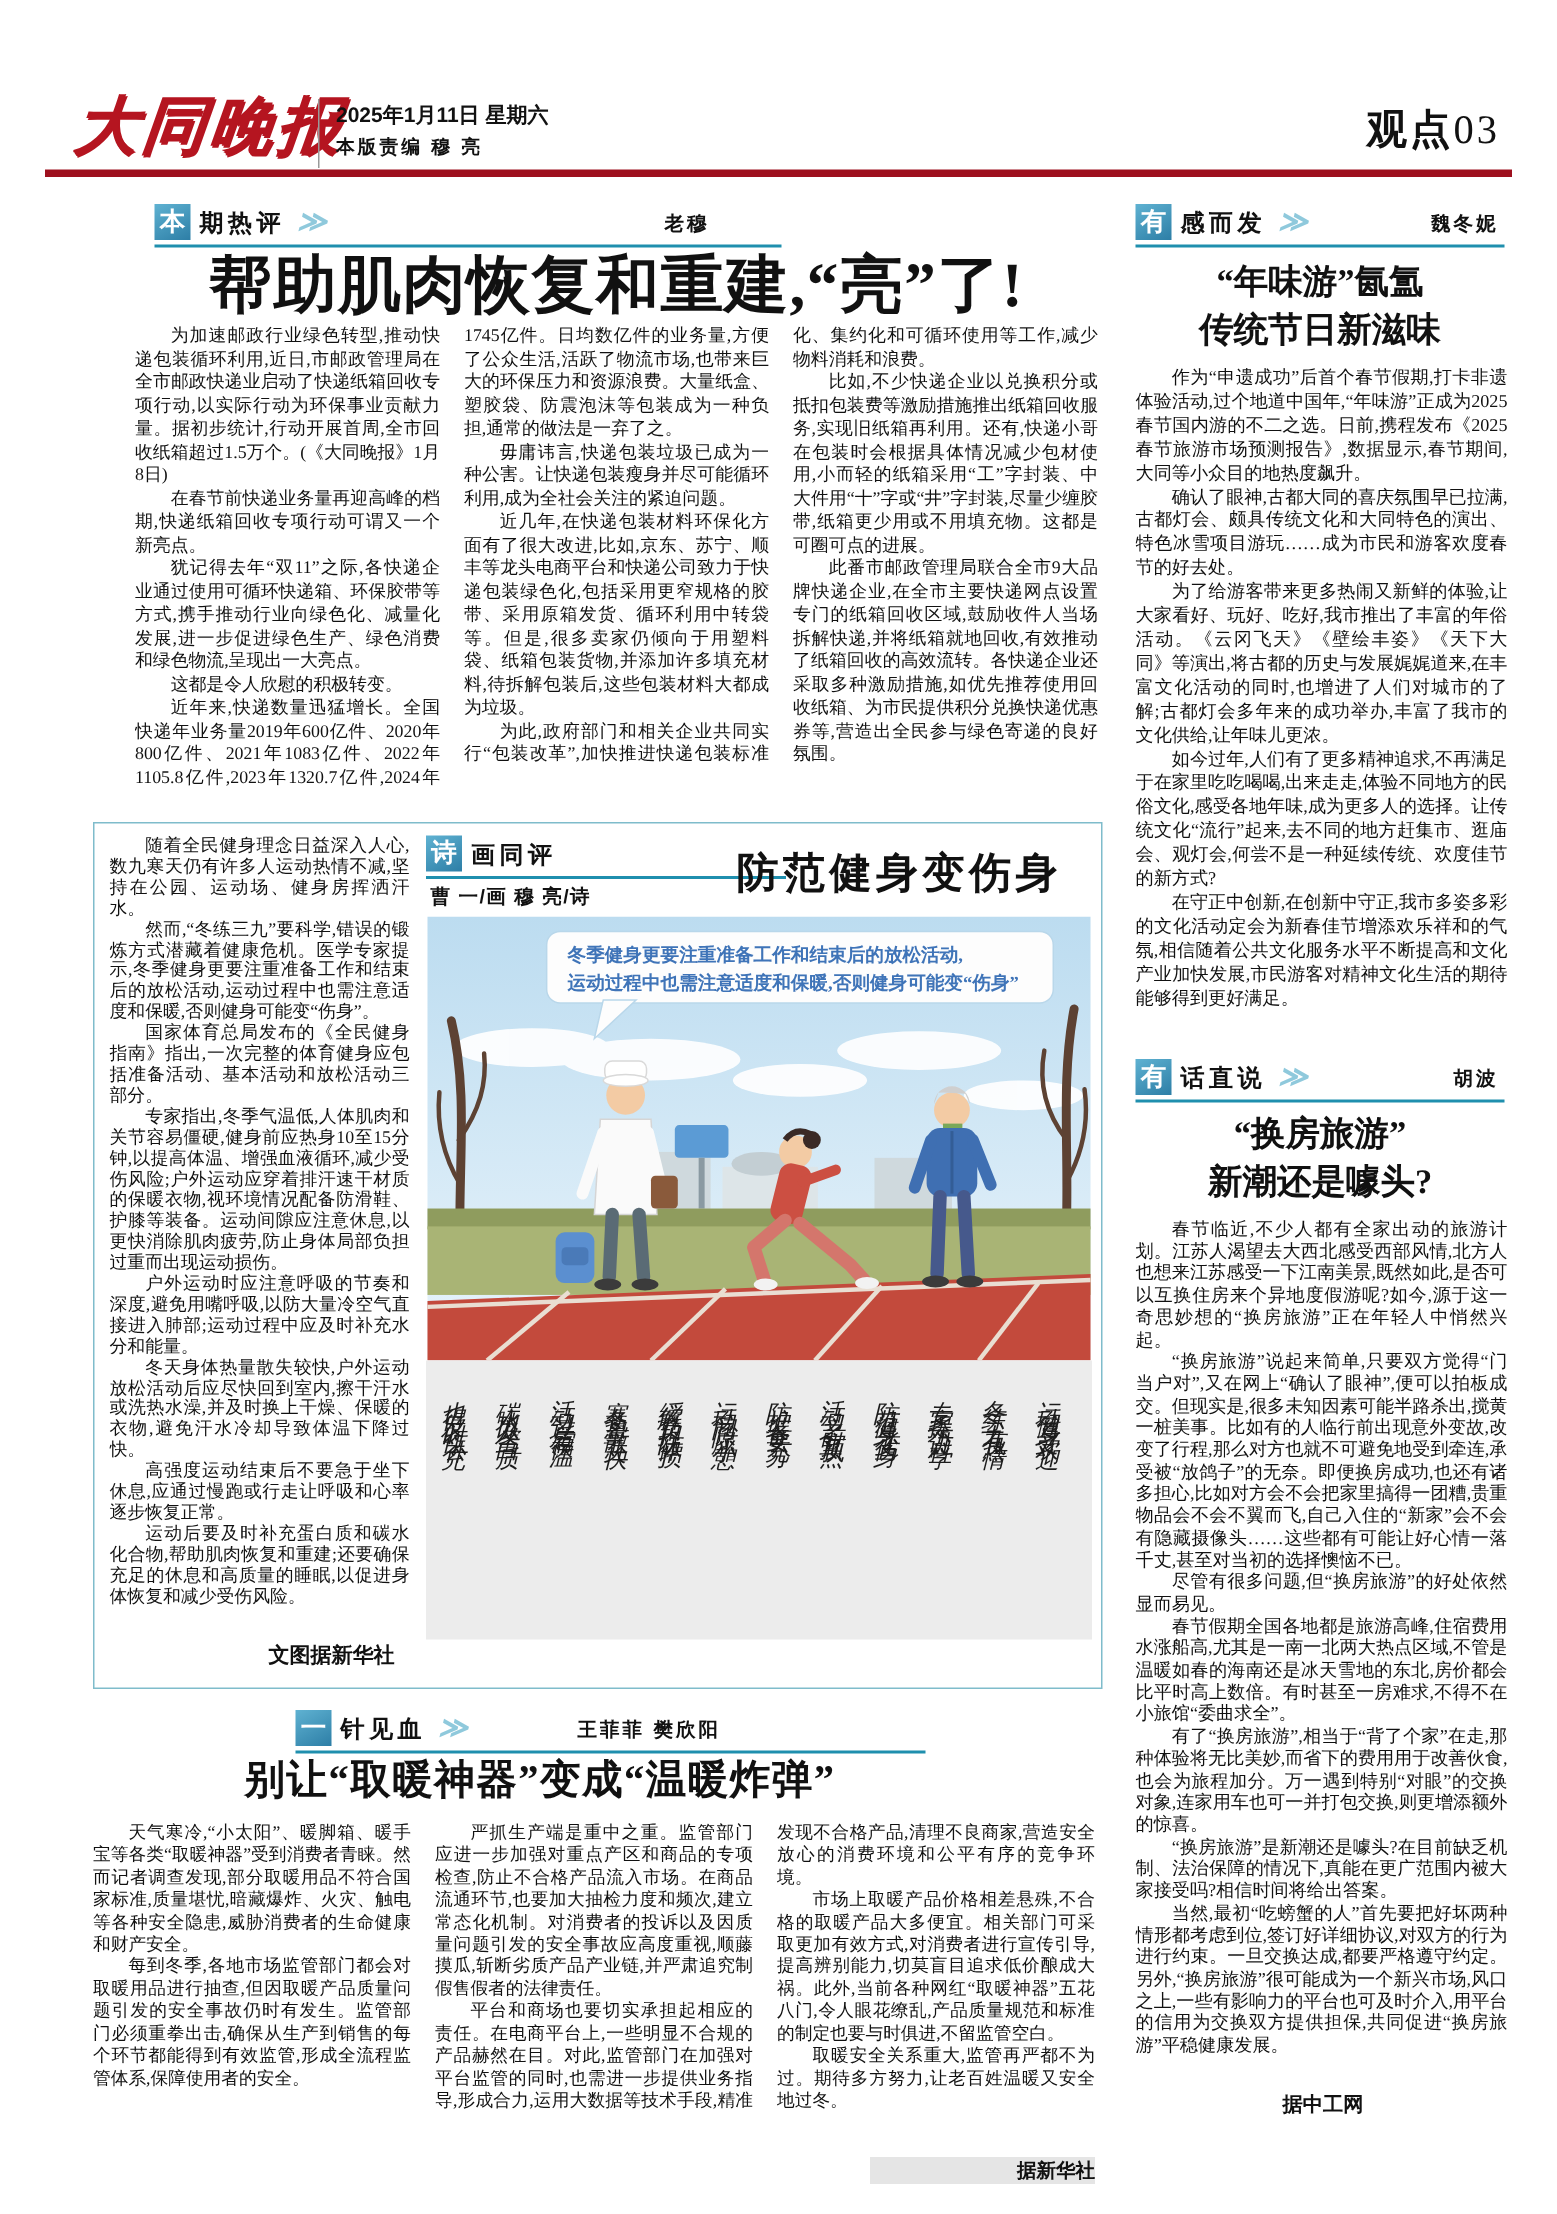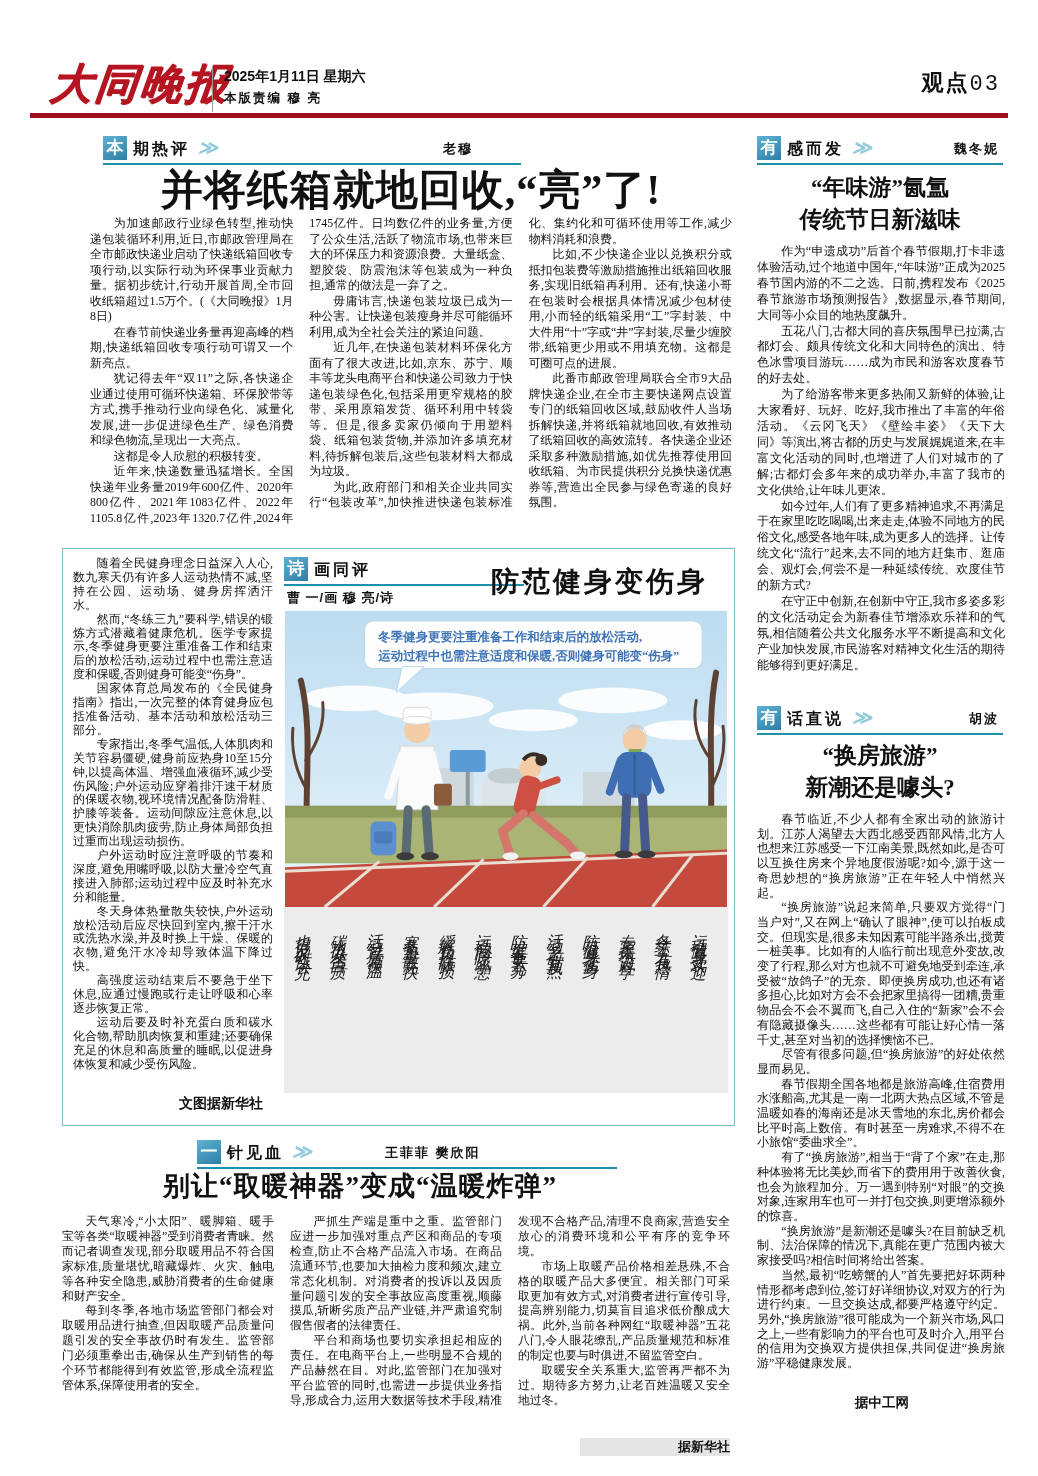--- a/index.html
+++ b/index.html
@@ -4,21 +4,21 @@
 <style>
   html,body{margin:0;padding:0;background:#e9e9e9;}
   #page{position:relative;width:1038px;height:1476px;background:#ffffff;margin:0 auto;overflow:hidden;
         font-family:"Liberation Serif","DejaVu Serif",serif;color:#111;}
   
   .masthead{position:absolute;left:50px;top:56px;font-size:42px;font-weight:bold;font-style:italic;
             color:#b51520;letter-spacing:3px;transform:skewX(-6deg);text-shadow:1px 1px 0 #b51520;}
   .head-divider{position:absolute;left:212px;top:66px;width:1px;height:46px;background:#9a9a9a;}
   .head-date{position:absolute;left:224px;top:68px;font-size:14px;font-weight:bold;font-family:"Liberation Sans",sans-serif;}
   .head-editor{position:absolute;left:224px;top:90px;font-size:12.5px;font-weight:bold;font-family:"Liberation Sans",sans-serif;letter-spacing:2px;}
-  .page-label{position:absolute;right:38px;top:68px;font-size:22px;font-family:Liberation Mono, monospace;letter-spacing:2px;}
+  .page-label{position:absolute;right:38px;top:68px;font-size:27px;font-family:Liberation Serif, serif;letter-spacing:2px;}
   .page-label b{font-weight:900;}
   .page-label span.num{font-weight:400;}
   .red-rule{position:absolute;left:30px;top:113px;width:978px;height:5px;background:#9e101e;}
   
   .sechead{position:absolute;height:27px;border-bottom:2px solid #1f8fae;font-family:"Liberation Sans",sans-serif;}
   .secbox{position:absolute;left:0;top:0;width:24px;height:24px;background:linear-gradient(150deg,#5fb2d2,#2d7ea6);
           color:#fff;font-size:17px;font-weight:bold;text-align:center;line-height:24px;}
   .seclabel{position:absolute;left:30px;top:3px;font-size:16px;font-weight:bold;letter-spacing:3px;}
   .chev{position:absolute;top:0px;font-size:19px;font-weight:bold;font-style:italic;color:#8fc9dc;letter-spacing:-3px;}
   .secby{position:absolute;top:4px;font-size:13px;font-weight:bold;letter-spacing:2px;}
@@ -51,21 +51,21 @@
   <div class="head-editor">本版责编 穆 亮</div>
   <div class="page-label"><b>观点</b><span class="num">03</span></div>
   <div class="red-rule"></div>
 
   <div class="sechead" style="left:103px;top:136px;width:418px;">
     <span class="secbox">本</span>
     <span class="seclabel">期热评</span>
     <span class="chev" style="left:95px;">≫</span>
     <span class="secby" style="left:340px;">老穆</span>
   </div>
-  <div class="headline-main">并将纸箱就地回收,“亮”了!</div>
+  <div class="headline-main">帮助肌肉恢复和重建,“亮”了!</div>
   <div class="bodytext cols3" style="left:90px;top:216px;width:642px;height:310px;font-size:11.9px;line-height:15.5px;">
     <p>为加速邮政行业绿色转型,推动快递包装循环利用,近日,市邮政管理局在全市邮政快递业启动了快递纸箱回收专项行动,以实际行动为环保事业贡献力量。据初步统计,行动开展首周,全市回收纸箱超过1.5万个。(《大同晚报》1月8日)</p>
     <p>在春节前快递业务量再迎高峰的档期,快递纸箱回收专项行动可谓又一个新亮点。</p>
     <p>犹记得去年“双11”之际,各快递企业通过使用可循环快递箱、环保胶带等方式,携手推动行业向绿色化、减量化发展,进一步促进绿色生产、绿色消费和绿色物流,呈现出一大亮点。</p>
     <p>这都是令人欣慰的积极转变。</p>
     <p>近年来,快递数量迅猛增长。全国快递年业务量2019年600亿件、2020年800亿件、2021年1083亿件、2022年1105.8亿件,2023年1320.7亿件,2024年1745亿件。日均数亿件的业务量,方便了公众生活,活跃了物流市场,也带来巨大的环保压力和资源浪费。大量纸盒、塑胶袋、防震泡沫等包装成为一种负担,通常的做法是一弃了之。</p>
     <p>毋庸讳言,快递包装垃圾已成为一种公害。让快递包装瘦身并尽可能循环利用,成为全社会关注的紧迫问题。</p>
     <p>近几年,在快递包装材料环保化方面有了很大改进,比如,京东、苏宁、顺丰等龙头电商平台和快递公司致力于快递包装绿色化,包括采用更窄规格的胶带、采用原箱发货、循环利用中转袋等。但是,很多卖家仍倾向于用塑料袋、纸箱包装货物,并添加许多填充材料,待拆解包装后,这些包装材料大都成为垃圾。</p>
     <p>为此,政府部门和相关企业共同实行“包装改革”,加快推进快递包装标准化、集约化和可循环使用等工作,减少物料消耗和浪费。</p>
     <p>比如,不少快递企业以兑换积分或抵扣包装费等激励措施推出纸箱回收服务,实现旧纸箱再利用。还有,快递小哥在包装时会根据具体情况减少包材使用,小而轻的纸箱采用“工”字封装、中大件用“十”字或“井”字封装,尽量少缠胶带,纸箱更少用或不用填充物。这都是可圈可点的进展。</p>
@@ -225,21 +225,21 @@
     <span class="seclabel">感而发</span>
     <span class="chev" style="left:95px;">≫</span>
     <span class="secby" style="right:4px;">魏冬妮</span>
   </div>
   <div class="headline-right" style="left:756px;top:172px;">
     <div>“年味游”氤氲</div>
     <div>传统节日新滋味</div>
   </div>
   <div class="bodytext" style="left:757px;top:244px;width:248px;height:456px;font-size:12.1px;line-height:15.9px;">
     <p>作为“申遗成功”后首个春节假期,打卡非遗体验活动,过个地道中国年,“年味游”正成为2025春节国内游的不二之选。日前,携程发布《2025春节旅游市场预测报告》,数据显示,春节期间,大同等小众目的地热度飙升。</p>
-    <p>五花八门,古都大同的喜庆氛围早已拉满,古都灯会、颇具传统文化和大同特色的演出、特色冰雪项目游玩……成为市民和游客欢度春节的好去处。</p>
+    <p>确认了眼神,古都大同的喜庆氛围早已拉满,古都灯会、颇具传统文化和大同特色的演出、特色冰雪项目游玩……成为市民和游客欢度春节的好去处。</p>
     <p>为了给游客带来更多热闹又新鲜的体验,让大家看好、玩好、吃好,我市推出了丰富的年俗活动。《云冈飞天》《壁绘丰姿》《天下大同》等演出,将古都的历史与发展娓娓道来,在丰富文化活动的同时,也增进了人们对城市的了解;古都灯会多年来的成功举办,丰富了我市的文化供给,让年味儿更浓。</p>
     <p>如今过年,人们有了更多精神追求,不再满足于在家里吃吃喝喝,出来走走,体验不同地方的民俗文化,感受各地年味,成为更多人的选择。让传统文化“流行”起来,去不同的地方赶集市、逛庙会、观灯会,何尝不是一种延续传统、欢度佳节的新方式?</p>
     <p>在守正中创新,在创新中守正,我市多姿多彩的文化活动定会为新春佳节增添欢乐祥和的气氛,相信随着公共文化服务水平不断提高和文化产业加快发展,市民游客对精神文化生活的期待能够得到更好满足。</p>
   </div>
 
   <div class="sechead" style="left:757px;top:706px;width:246px;">
     <span class="secbox">有</span>
     <span class="seclabel">话直说</span>
     <span class="chev" style="left:95px;">≫</span>
     <span class="secby" style="right:4px;">胡波</span>

